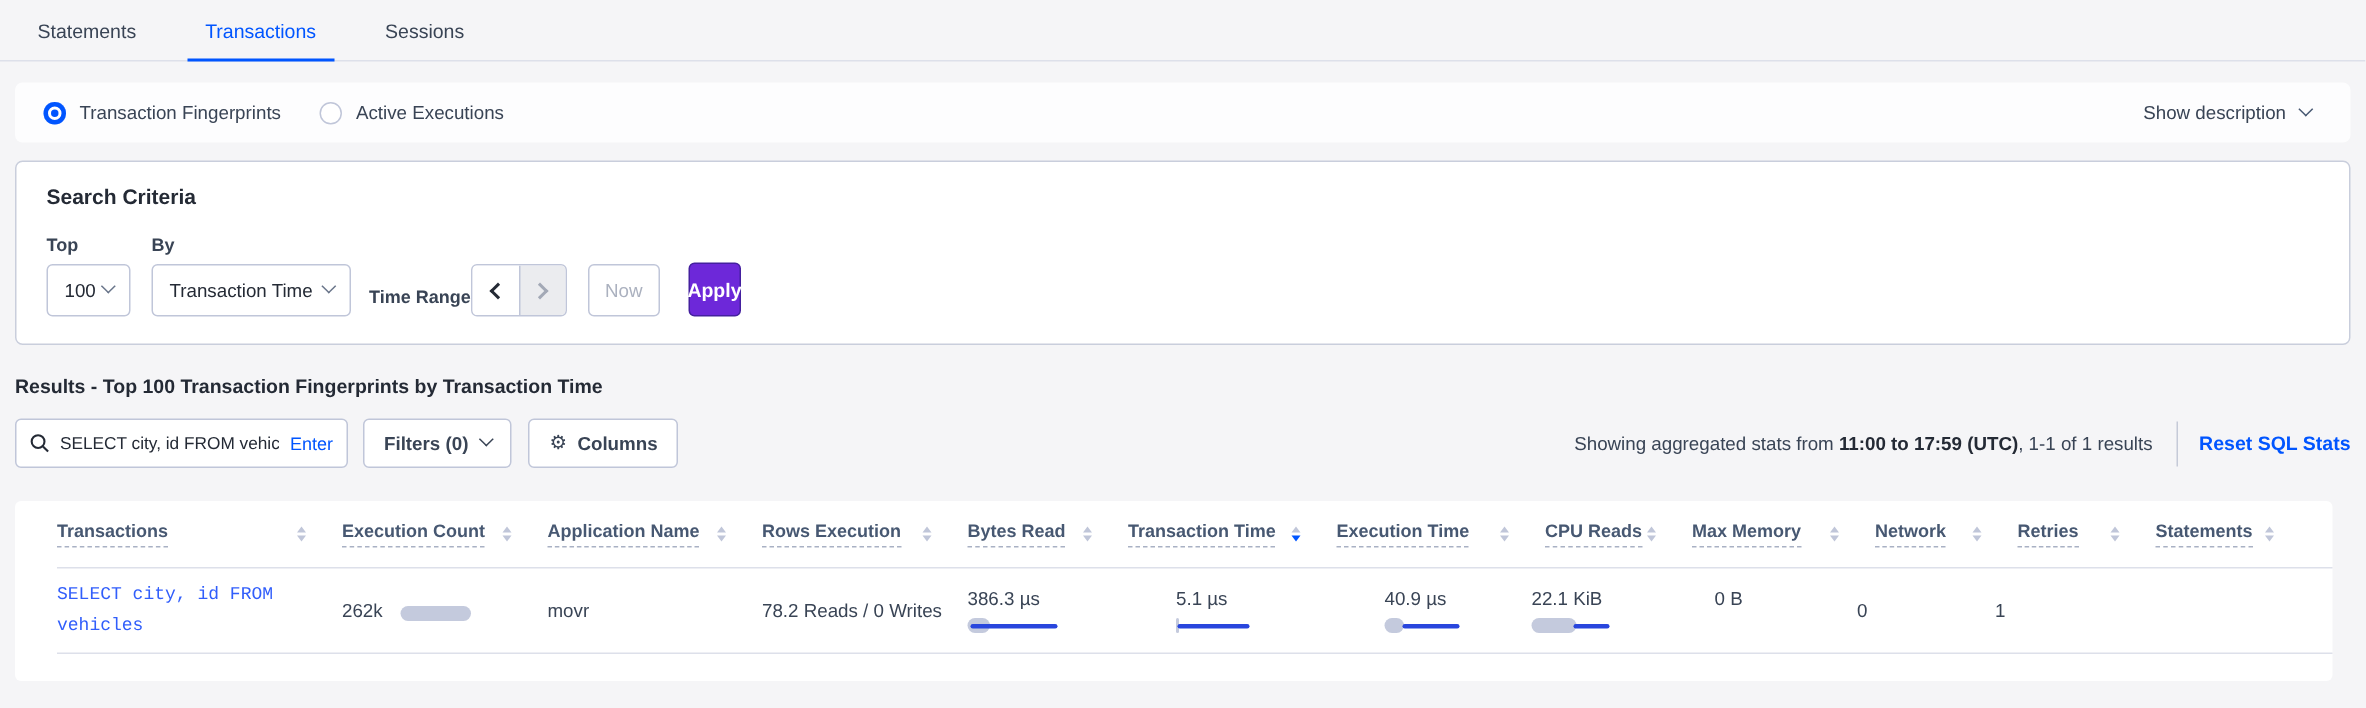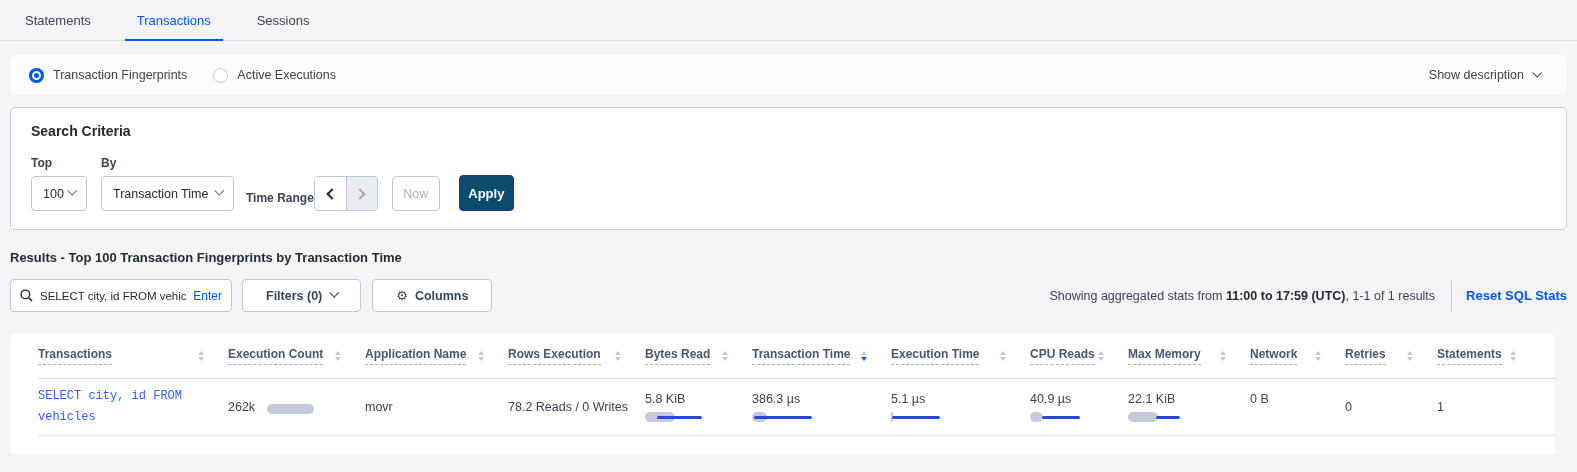--- a/index.html
+++ b/index.html
@@ -34,29 +34,29 @@
   .sel-top { width:56px; margin-right:14px; }
   .sel-by { width:133px; margin-right:12px; }
   .sel-time { width:225px; margin-right:17px; }
   .time-badge { background:#E0E3EB; border-radius:3px; font-size:11px; font-weight:700; color:#394455; padding:3px 6px; margin-right:10px; }
   .pager { display:flex; margin-right:14px; border:1px solid #C0C6D9; border-radius:4px; overflow:hidden; height:35px; }
   .pg-btn { width:31px; height:100%; display:flex; align-items:center; justify-content:center; cursor:pointer; background:#fff; }
   .pg-btn + .pg-btn { border-left:1px solid #C0C6D9; background:#EBECEF; cursor:default; }
   .arr-left { width:8px; height:8px; border-left:2px solid #242A35; border-bottom:2px solid #242A35; transform:rotate(45deg); margin-left:3px; }
   .arr-right { width:8px; height:8px; border-right:2px solid #A3A9B6; border-top:2px solid #A3A9B6; transform:rotate(45deg); margin-right:3px; }
   .btn-now { height:35px; width:48px; border:1px solid #C0C6D9; border-radius:4px; background:#fff; color:#ABB1BF; font-size:12.5px; display:flex; align-items:center; justify-content:center; margin-right:19px; cursor:pointer; }
-  .btn-apply { height:36px; width:55px; background:#0c4a6e; border:1px solid #44209F; border-radius:4px; color:#fff; font-weight:700; font-size:13px; display:flex; align-items:center; justify-content:center; cursor:pointer; }
+  .btn-apply { height:36px; width:35px; background:#6d28d9; border:1px solid #44209F; border-radius:4px; color:#fff; font-weight:700; font-size:13px; display:flex; align-items:center; justify-content:center; cursor:pointer; }
   
   .results-heading { margin:20px 10px 0; font-size:13px; font-weight:700; color:#242A35; }
   .search-row { margin:14px 10px 0; display:flex; align-items:center; height:33px; }
   .search-box { width:222px; height:33px; background:#fff; border:1px solid #C0C6D9; border-radius:4px; display:flex; align-items:center; padding:0 9px; }
   .search-box svg { flex:none; margin-right:7px; }
   .search-value { font-size:11.5px; color:#242A35; white-space:nowrap; overflow:hidden; flex:1; }
   .enter-btn { font-size:12px; color:#0055FF; margin-left:7px; cursor:pointer; flex:none; }
-  .btn-plain { height:33px; background:#fff; border:1px solid #C0C6D9; border-radius:4px; display:flex; align-items:center; padding:0 23px; font-size:12.5px; font-weight:600; color:#394455; cursor:pointer; }
+  .btn-plain { height:33px; background:#fff; border:1px solid #C0C6D9; border-radius:4px; display:flex; align-items:center; padding:0 13px; font-size:12.5px; font-weight:600; color:#394455; cursor:pointer; }
   .filters-btn { margin-left:10px; }
   .filters-btn .chev { border-color:#394455; margin-left:8px; }
   .columns-btn { margin-left:11px; }
   .gear { font-family:"DejaVu Sans", sans-serif; font-size:13px; color:#394455; margin-right:7px; font-weight:400; }
   .stats-area { margin-left:auto; display:flex; align-items:center; }
   .stats-text { font-size:12.5px; color:#394455; }
   .stats-text b { color:#242A35; }
   .v-divider { width:1px; height:30px; background:#C5CAD8; margin:0 14px 0 16px; }
   .reset-link { font-size:13px; font-weight:600; color:#0055FF; cursor:pointer; }
   
@@ -266,29 +266,20 @@
           <div class="query-text">SELECT city, id FROM vehicles</div>
         </div>
         <div class="td" style="width: 137px;">
           <div class="count-cell">
             <span>262k</span>
             <i class="count-bar" style="width: 47px;"></i>
           </div>
         </div>
         <div class="td" style="width: 143px;"><span>movr</span></div>
         <div class="td" style="width: 137px;"><span>78.2 Reads / 0 Writes</span></div>
-        <div class="td" style="width: 107px;">
-          <div class="vb">
-            <span class="vb-text">5.8 KiB</span>
-            <div class="vb-track">
-              <i class="vb-gray" style="width: 30px;"></i>
-              <i class="vb-line" style="left: 12px; width: 45px;"></i>
-            </div>
-          </div>
-        </div>
         <div class="td" style="width: 139px;">
           <div class="vb">
             <span class="vb-text">386.3 µs</span>
             <div class="vb-track">
               <i class="vb-gray" style="width: 15px;"></i>
               <i class="vb-line" style="left: 2px; width: 58px;"></i>
             </div>
           </div>
         </div>
         <div class="td" style="width: 139px;">

